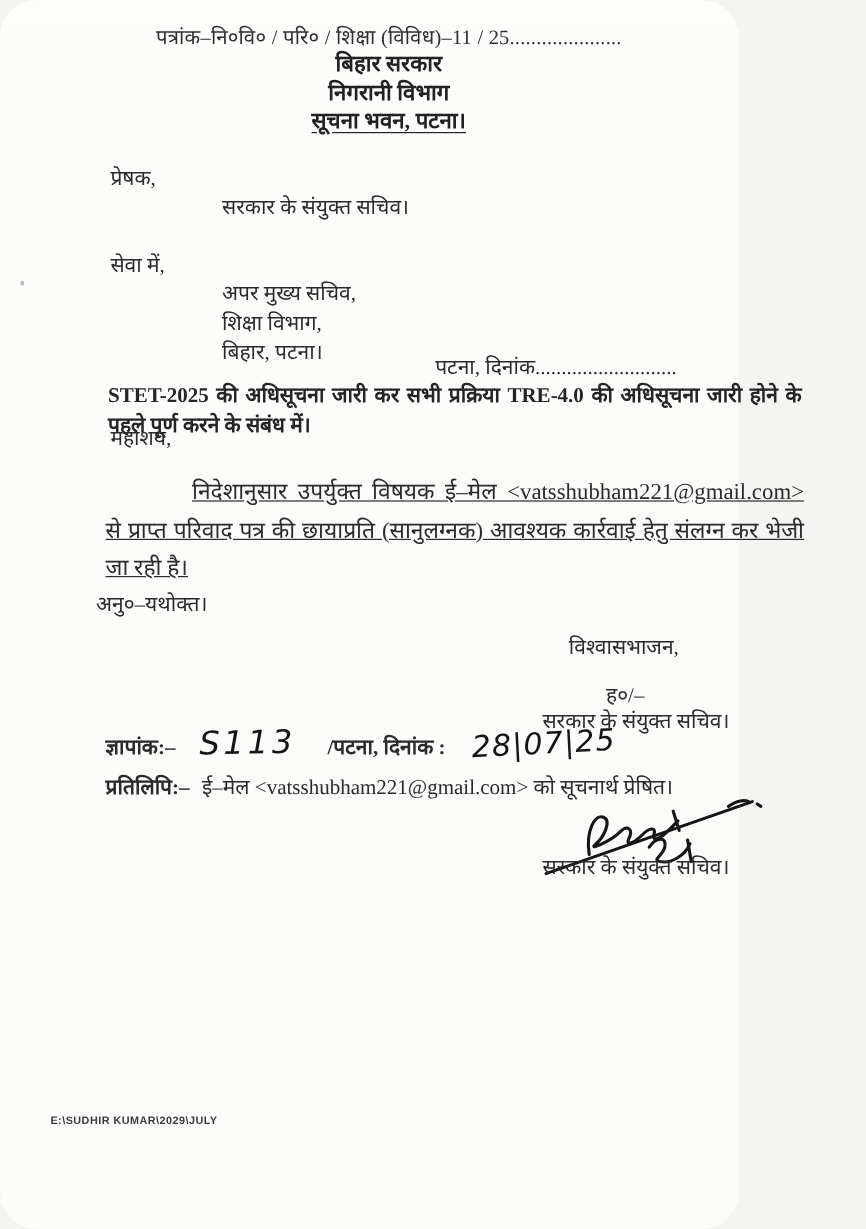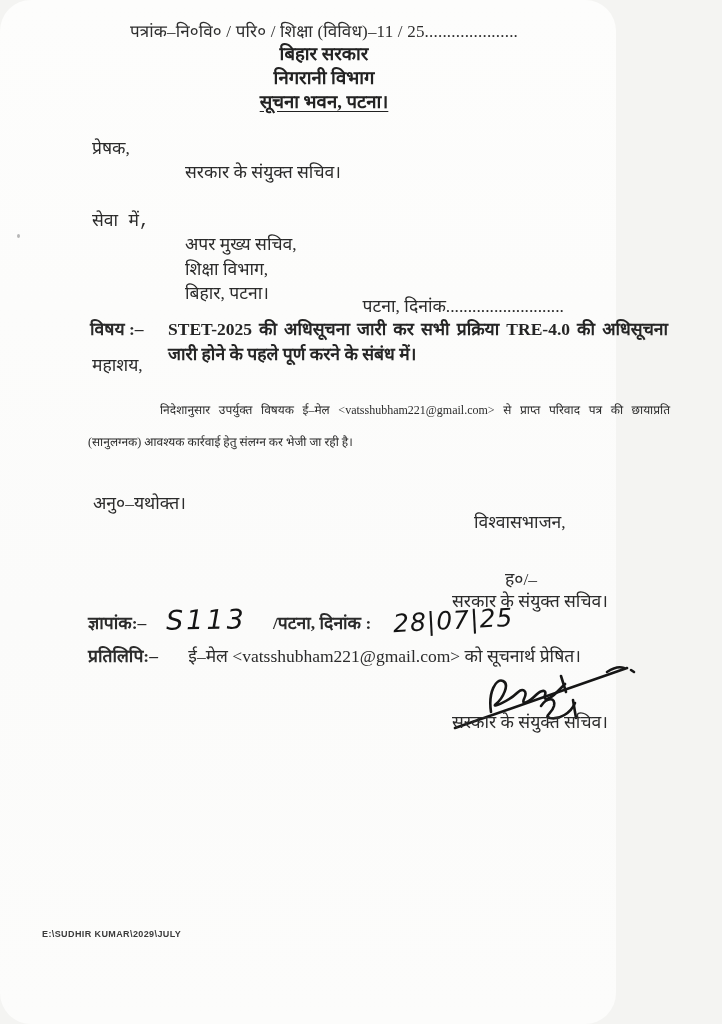--- a/index.html
+++ b/index.html
@@ -29,22 +29,23 @@
   .underline{text-decoration:underline;text-underline-offset:3px;}
   .block{line-height:24.5px;}
   .subject-row{display:flex;width:578px;}
   .subject-label{width:78px;flex:none;font-weight:600;}
   .subject-text{flex:1;text-align:justify;white-space:normal;line-height:25px;font-weight:600;color:#252525;}
   .body-par{
     width:582px;
     text-align:justify;
     text-indent:72px;
     line-height:31.5px;
-    font-size:12px;
+    font-size:19px;
     white-space:normal;
+    text-decoration:underline;
   }
   .hand{
     font-family:"DejaVu Sans", cursive;
     font-style:italic;
     color:#141414;
   }
   .memo-row{display:flex;align-items:baseline;}
   .memo-no{font-size:27px;letter-spacing:3px;margin:0 26px 0 20px;transform:rotate(-1deg);}
   .memo-date{font-size:25px;letter-spacing:1px;margin-left:22px;transform:rotate(-3deg);}
   .footer-path{
@@ -67,54 +68,53 @@
     <div class="h underline">सूचना भवन, पटना।</div>
   </div>
 
   <div class="abs hi" style="left:92px;top:136px;">प्रेषक,</div>
   <div class="abs hi block" style="left:185px;top:160px;">
     <div>सरकार के संयुक्त सचिव।</div>
   </div>
 
   <div class="abs speck" style="left:17px;top:234px;"></div>
 
-  <div class="abs hi" style="left:92px;top:209px;font-family:Liberation Mono, monospace;">सेवा में,</div>
+  <div class="abs hi" style="left:92px;top:209px;">सेवा में,</div>
   <div class="abs hi block" style="left:185px;top:232px;">
     <div>अपर मुख्य सचिव,</div>
     <div>शिक्षा विभाग,</div>
     <div>बिहार, पटना।</div>
   </div>
 
   <div class="abs hi" style="right:52px;top:294px;">पटना, दिनांक...........................</div>
 
   <div class="abs subject-row hi" style="left:90px;top:317px;">
-    <div class="subject-label">विषय :–</div>
     <div class="subject-text">STET-2025 की अधिसूचना जारी कर सभी प्रक्रिया TRE-4.0 की अधिसूचना जारी होने के पहले पूर्ण करने के संबंध में।</div>
   </div>
 
   <div class="abs hi" style="left:92px;top:353px;">महाशय,</div>
 
   <div class="abs body-par" style="left:88px;top:395px;">निदेशानुसार उपर्युक्त विषयक ई–मेल &lt;vatsshubham221@gmail.com&gt; से प्राप्त परिवाद पत्र की छायाप्रति (सानुलग्नक) आवश्यक कार्रवाई हेतु संलग्न कर भेजी जा रही है।</div>
 
-  <div class="abs hi" style="left:93px;top:491px;">अनु०–यथोक्त।</div>
+  <div class="abs hi" style="left:80px;top:491px;">अनु०–यथोक्त।</div>
 
-  <div class="abs hi" style="left:474px;top:510px;">विश्वासभाजन,</div>
+  <div class="abs hi" style="left:474px;top:527px;">विश्वासभाजन,</div>
   <div class="abs hi" style="left:505px;top:567px;">ह०/–</div>
   <div class="abs hi" style="left:452px;top:589px;">सरकार के संयुक्त सचिव।</div>
 
   <div class="abs memo-row" style="left:88px;top:604px;">
     <span class="hi bold">ज्ञापांक:–</span>
     <span class="hand memo-no">S113</span>
     <span class="hi bold">/पटना, दिनांक :</span>
     <span class="hand memo-date">28|07|25</span>
   </div>
 
   <div class="abs hi" style="left:88px;top:644px;">
     <span class="bold">प्रतिलिपि:–</span>
-    <span style="margin-left:26px;">ई–मेल &lt;vatsshubham221@gmail.com&gt; को सूचनार्थ प्रेषित।</span>
+    <span style="margin-left:6px;">ई–मेल &lt;vatsshubham221@gmail.com&gt; को सूचनार्थ प्रेषित।</span>
   </div>
 
   <svg class="abs sig" style="left:445px;top:656px;" width="200" height="80" viewBox="0 0 200 80" aria-hidden="true">
     <path d="M10,72 L182,12"></path>
     <path d="M46,56 c-3,-20 5,-34 12,-31 c7,3 0,17 -7,23 c-6,5 13,-3 21,-11 c6,-6 11,-2 7,6 c-3,7 5,3 12,-4 c5,-5 11,-6 9,0 c-2,7 5,4 11,-2 l9,-9"></path>
     <path d="M116,20 l5,16"></path>
     <path d="M96,50 c6,-9 15,-9 13,0 c-2,8 -11,10 -4,12 c9,2 21,-5 25,-15"></path>
     <path d="M128,44 l3,18"></path>
     <path d="M162,16 c6,-4 12,-6 17,-4"></path>
     <path d="M186,14 l3,2"></path>

